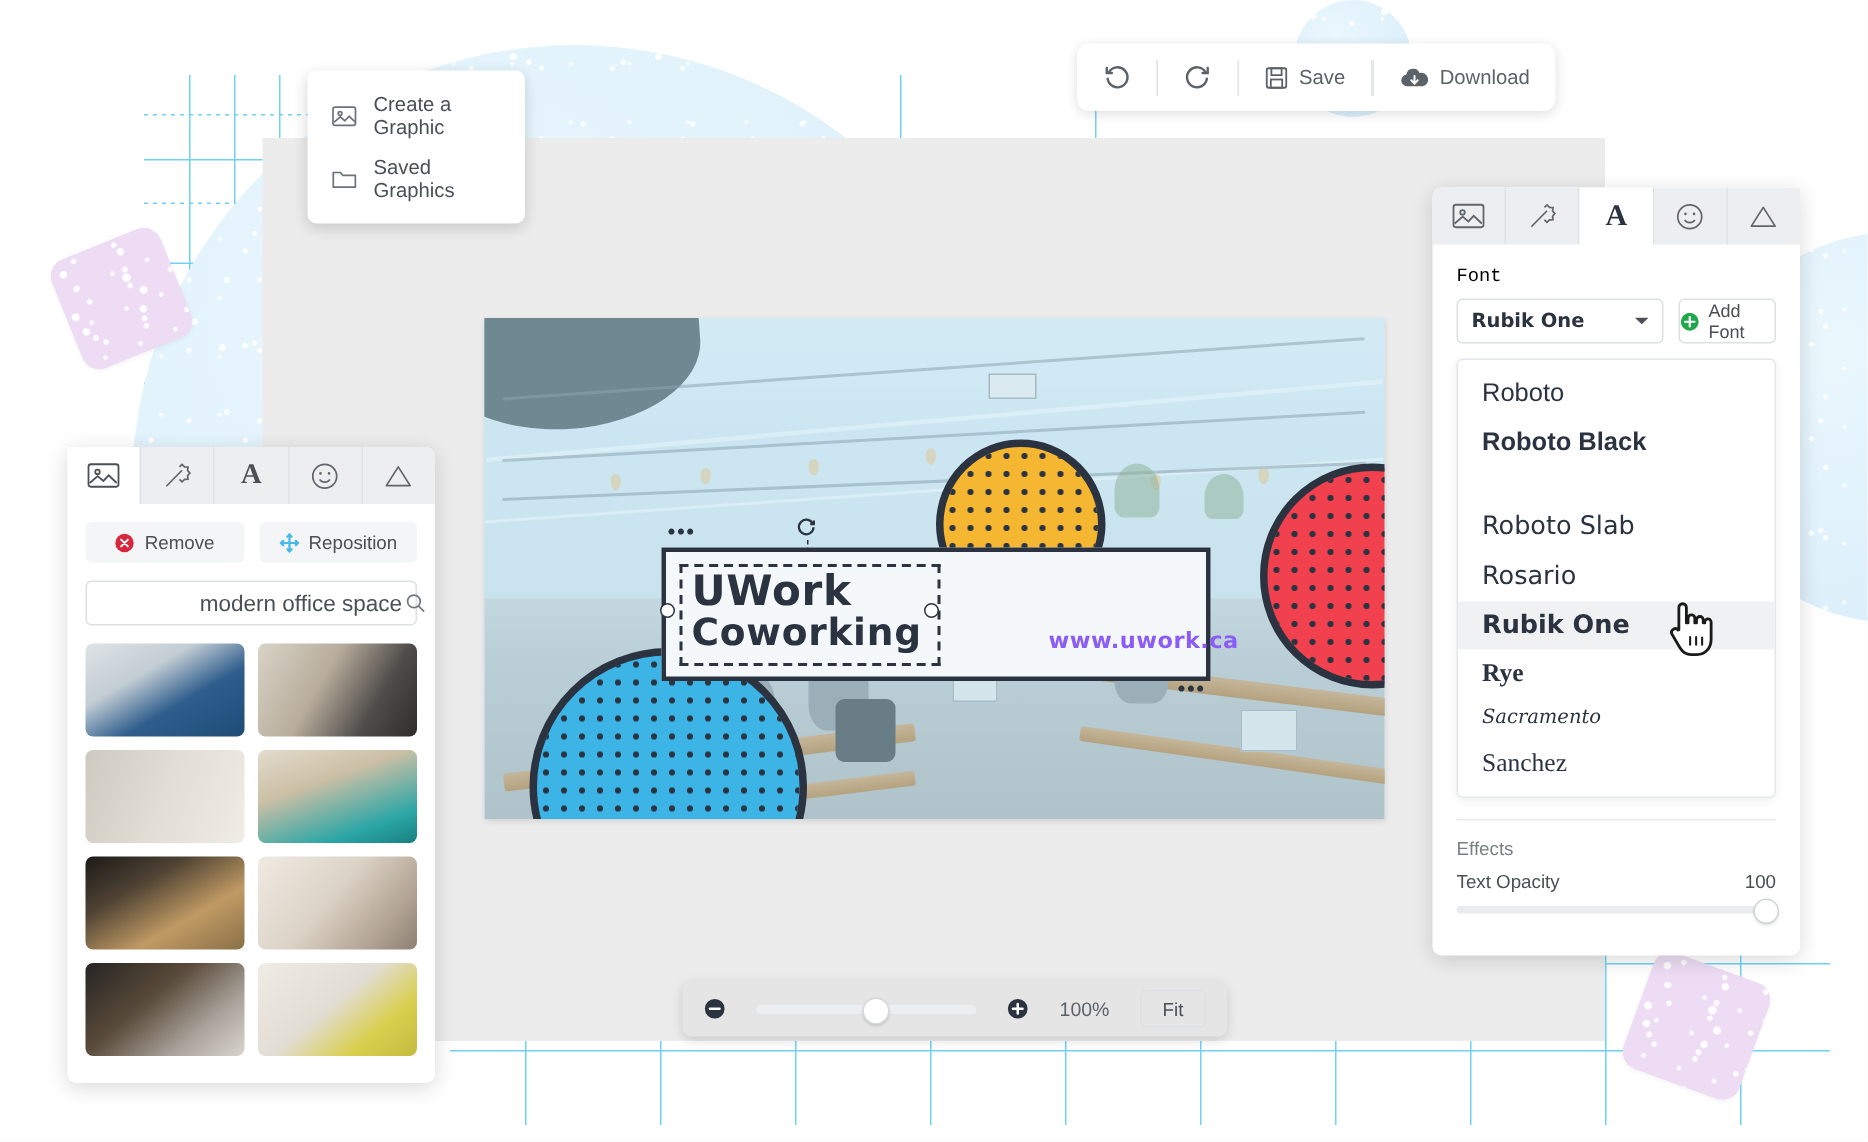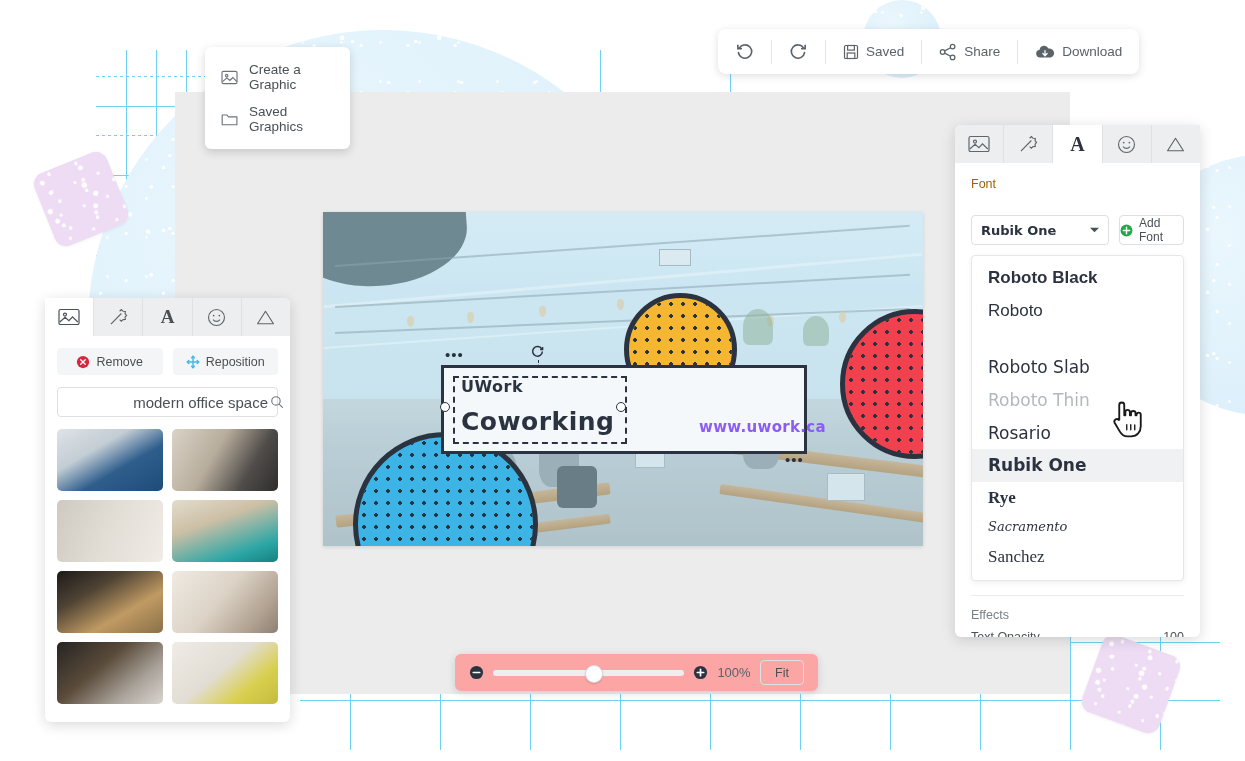--- a/index.html
+++ b/index.html
@@ -149,21 +149,21 @@
   .thumbs{display:grid;grid-template-columns:1fr 1fr;gap:9px;padding:12px;}
   .thumb{height:62px;border-radius:5px;overflow:hidden;position:relative;cursor:pointer;}
 
   
   #right-panel{
     position:absolute;left:955px;top:125px;width:245px;height:512px;
     background:#ffffff;border-radius:6px 0 6px 6px;
     box-shadow:0 3px 14px rgba(0,0,0,.15);overflow:hidden;
   }
   .rp-body{padding:14px 16px 0 16px;}
-  .rp-label{font-size:12.5px;color:#a16207;margin-bottom:24px;}
+  .rp-label{font-size:12.5px;color:#000000;margin-bottom:8px;font-family:Liberation Mono, monospace;}
   .rp-row{display:flex;gap:10px;}
   .font-select{
     width:118px;height:28px;border:1px solid #dde0e2;border-radius:4px;
     display:flex;align-items:center;justify-content:space-between;padding:0 9px;
     font-family:"DejaVu Sans",sans-serif;font-weight:bold;font-size:13px;color:#2b3340;cursor:pointer;
   }
   .add-font{
     flex:1;height:28px;border:1px solid #dde0e2;border-radius:4px;
     display:flex;align-items:center;justify-content:center;gap:6px;
     font-size:12px;color:#4a5056;cursor:pointer;
@@ -179,22 +179,22 @@
   .opacity-row{margin:8px 16px 0 16px;display:flex;justify-content:space-between;
     font-size:12.5px;color:#4a5056;}
   .slider-track{margin:9px 16px 0 16px;height:5px;border-radius:3px;background:#e9ebec;position:relative;}
   .slider-knob{position:absolute;right:-2px;top:-5px;width:15px;height:15px;border-radius:50%;
     background:#ffffff;border:1px solid #cfd3d6;box-shadow:0 1px 2px rgba(0,0,0,.12);}
   .hand-cursor{position:absolute;left:1108px;top:398px;width:34px;height:40px;}
 
   
   #zoom-bar{
     position:absolute;left:455px;top:654px;width:335px;height:37px;
-    background:#fca5a5;border-radius:6px;display:flex;align-items:center;
-    box-shadow:0 2px 8px rgba(0,0,0,.14);padding:0 14px;gap:9px;
+    background:#e5e5e5;border-radius:6px;display:flex;align-items:center;
+    box-shadow:0 2px 8px rgba(0,0,0,.14);padding:0 14px;gap:20px;
   }
   .zb-track{flex:1;height:6px;border-radius:3px;background:#eceeef;position:relative;}
   .zb-knob{position:absolute;left:48%;top:-5px;width:16px;height:16px;border-radius:50%;
     background:#ffffff;border:1px solid #d6d9db;box-shadow:0 1px 2px rgba(0,0,0,.15);}
   .zb-pct{font-size:13px;color:#5b6268;min-width:34px;text-align:center;}
   .zb-fit{width:42px;height:23px;border:1px solid #dde0e2;border-radius:4px;
     display:flex;align-items:center;justify-content:center;font-size:12.5px;color:#4a5056;cursor:pointer;}
   svg{display:block;}
 </style>
 </head>
@@ -298,21 +298,21 @@
   <div class="rotate-stem" style="left:215px;top:148px;height:22px;"></div>
   <div class="rotate-ico" style="left:207px;top:132px;">
     <svg viewBox="0 0 16 16" width="15" height="15" fill="none" stroke="#2b3340" stroke-width="1.6">
       <path d="M12.5 5.2A5.2 5.2 0 1 0 13.2 8"></path>
         <path d="M13.4 3.2v2.6h-2.6"></path>
     </svg>
   </div>
 
   <div class="text-box" style="left:118px;top:153px;width:360px;height:83px;">
     <div class="tb-inner-dash" style="left:9px;top:8px;width:170px;height:64px;"></div>
-    <div class="tb-title" style="left:17px;top:11px;font-size:16px;">UWork</div>
+    <div class="tb-title" style="left:17px;top:11px;font-size:28px;">UWork</div>
     <div class="tb-title" style="left:17px;top:41px;font-size:25px;">Coworking</div>
     <div class="tb-url" style="left:255px;top:50px;font-size:15px;">www.uwork.ca</div>
   </div>
   <div class="handle" style="left:117px;top:190px;"></div>
   <div class="handle" style="left:293px;top:190px;"></div>
   <div class="dots3" style="left:462px;top:240px;">•••</div>
 </div>
 
 <div id="top-toolbar">
   <div class="tb-btn">
@@ -334,34 +334,23 @@
   </div>
   <div class="tb-sep"></div>
   <div class="tb-btn">
     <span>
       <svg viewBox="0 0 16 16" width="16" height="16" fill="none" stroke="#5b6268" stroke-width="1.2">
         <rect x="1.5" y="1.5" width="13" height="13" rx="1.3"></rect>
         <rect x="4.6" y="1.5" width="6.8" height="4.6"></rect>
         <rect x="4.2" y="9" width="7.6" height="5.5"></rect>
       </svg>
     </span>
-    <span>Saved</span>
+    <span>Save</span>
   </div>
   <div class="tb-sep"></div>
-  <div class="tb-btn">
-    <span>
-      <svg viewBox="0 0 18 18" width="18" height="18" fill="none" stroke="#5b6268" stroke-width="1.25">
-        <circle cx="13.6" cy="3.6" r="2.3"></circle>
-          <circle cx="13.6" cy="14.4" r="2.3"></circle>
-          <circle cx="3.6" cy="9" r="2.3"></circle>
-        <path d="M5.7 7.9l5.9-3.1M5.7 10.1l5.9 3.1"></path>
-      </svg>
-    </span>
-    <span>Share</span>
-  </div>
   <div class="tb-sep"></div>
   <div class="tb-btn">
     <span>
       <svg viewBox="0 0 20 16" width="20" height="16">
         <path d="M5 13.5a3.9 3.9 0 0 1-.4-7.77A4.6 4.6 0 0 1 13.4 4.6 3.45 3.45 0 0 1 15.6 13.5z" fill="#5b6268"></path>
         <path d="M10 6.6v4.6M7.9 9.5L10 11.7l2.1-2.2" stroke="#ffffff" stroke-width="1.3" fill="none" stroke-linecap="round"></path>
       </svg>
     </span>
     <span>Download</span>
   </div>
@@ -530,31 +519,28 @@
             <circle cx="7" cy="7" r="6.4" fill="#21a84b"></circle>
             <path d="M7 3.6v6.8M3.6 7h6.8" stroke="#ffffff" stroke-width="1.6" stroke-linecap="round"></path>
           </svg>
         </span>
         <span>Add Font</span>
       </div>
     </div>
   </div>
 
   <div class="font-list">
+    <div class="font-item" style="font-family:'Liberation Sans',sans-serif;">
+      <span>Roboto</span>
+    </div>
     <div class="font-item" style="font-family:'Liberation Sans',sans-serif;font-weight:bold;">
       <span>Roboto Black</span>
     </div>
-    <div class="font-item" style="font-family:'Liberation Sans',sans-serif;">
-      <span>Roboto</span>
-    </div>
     <div class="font-item" style="font-family:'DejaVu Sans',sans-serif;margin-top:24px;">
       <span>Roboto Slab</span>
-    </div>
-    <div class="font-item" style="font-family:'DejaVu Sans',sans-serif;color:#b3b8bc;">
-      <span>Roboto Thin</span>
     </div>
     <div class="font-item" style="font-family:'DejaVu Sans',sans-serif;">
       <span>Rosario</span>
     </div>
     <div class="font-item hl" style="font-family:'DejaVu Sans',sans-serif;font-weight:bold;">
       <span>Rubik One</span>
     </div>
     <div class="font-item" style="font-family:'Liberation Serif',serif;font-weight:bold;">
       <span>Rye</span>
     </div>

